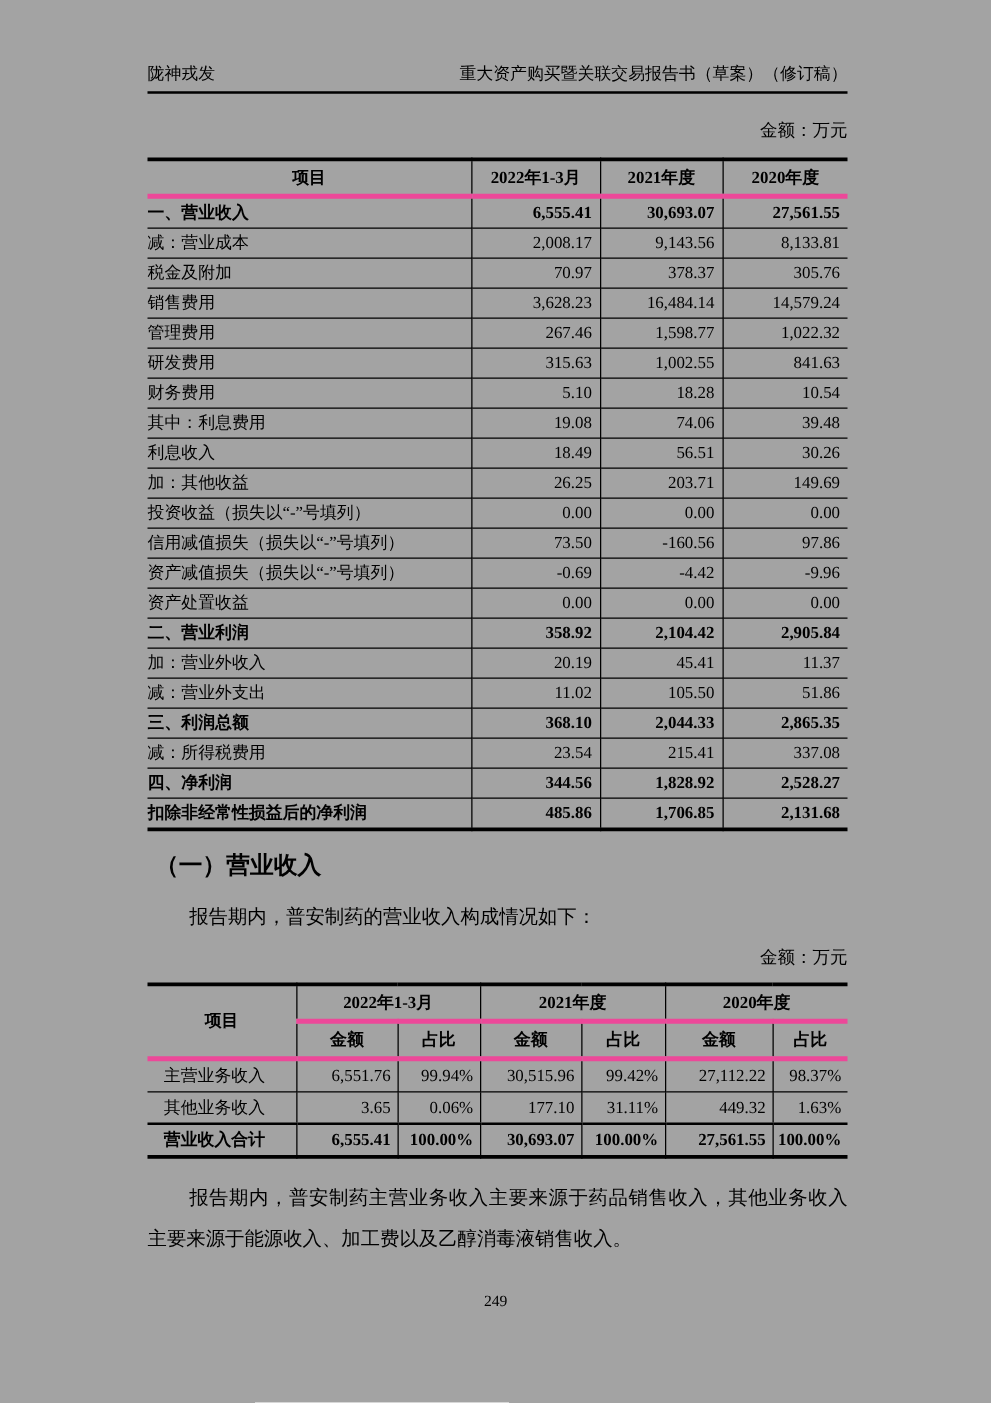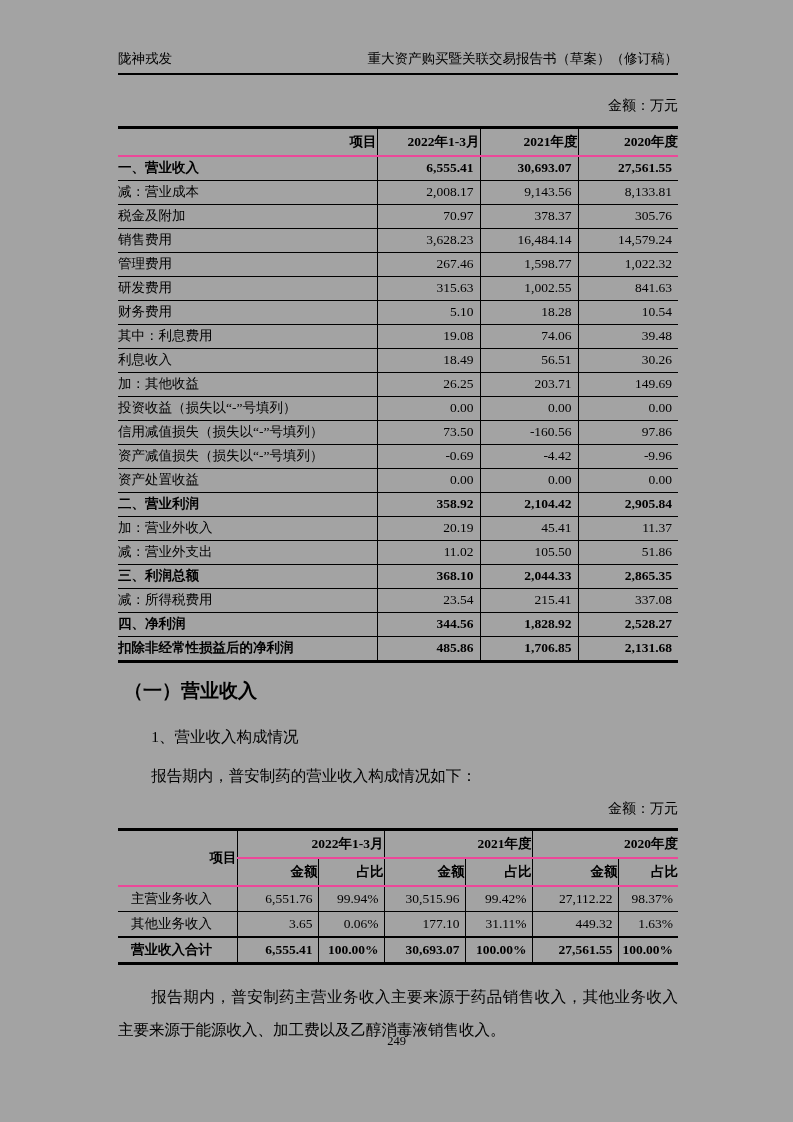--- a/index.html
+++ b/index.html
@@ -35,22 +35,22 @@
   .fin th,.fin td{
     border:1px solid #000;
     padding:0;
     height:23px;
     line-height:1.25;
     overflow:hidden;white-space:nowrap;
   }
   .fin tr > *:first-child{border-left:0;}
   .fin tr > *:last-child{border-right:0;}
   .fin thead th{
-    font-weight:bold;text-align:right;height:26px;
-    border-bottom:2px solid #ec4899;
+    font-weight:bold;text-align:center;height:26px;
+    border-bottom:4px solid #ec4899;
   }
   .fin .lbl{text-align:left;}
   .fin .num{text-align:right;padding-right:6px;}
   .fin .bold{font-weight:bold;}
   .ind0{padding-left:5px;}
   .ind1{padding-left:32px;}
   .ind2{padding-left:72px;}
 
   table.fin2{margin-top:10px;}
   .fin2 td{height:24px;}
@@ -227,21 +227,20 @@
           <td class="lbl ind0">扣除非经常性损益后的净利润</td>
           <td class="num">485.86</td>
           <td class="num">1,706.85</td>
           <td class="num">2,131.68</td>
         </tr>
       </tbody>
   </table>
 
   <div class="section-heading">（一）营业收入</div>
 
-  <div class="item-title">1、营业收入构成情况</div>
 
   <div class="body-para">报告期内，普安制药的营业收入构成情况如下：</div>
 
   <div class="unit-note-2">金额：万元</div>
 
   <table class="fin fin2">
     <colgroup>
       <col style="width:119px">
         <col style="width:81px">
         <col style="width:66px">

